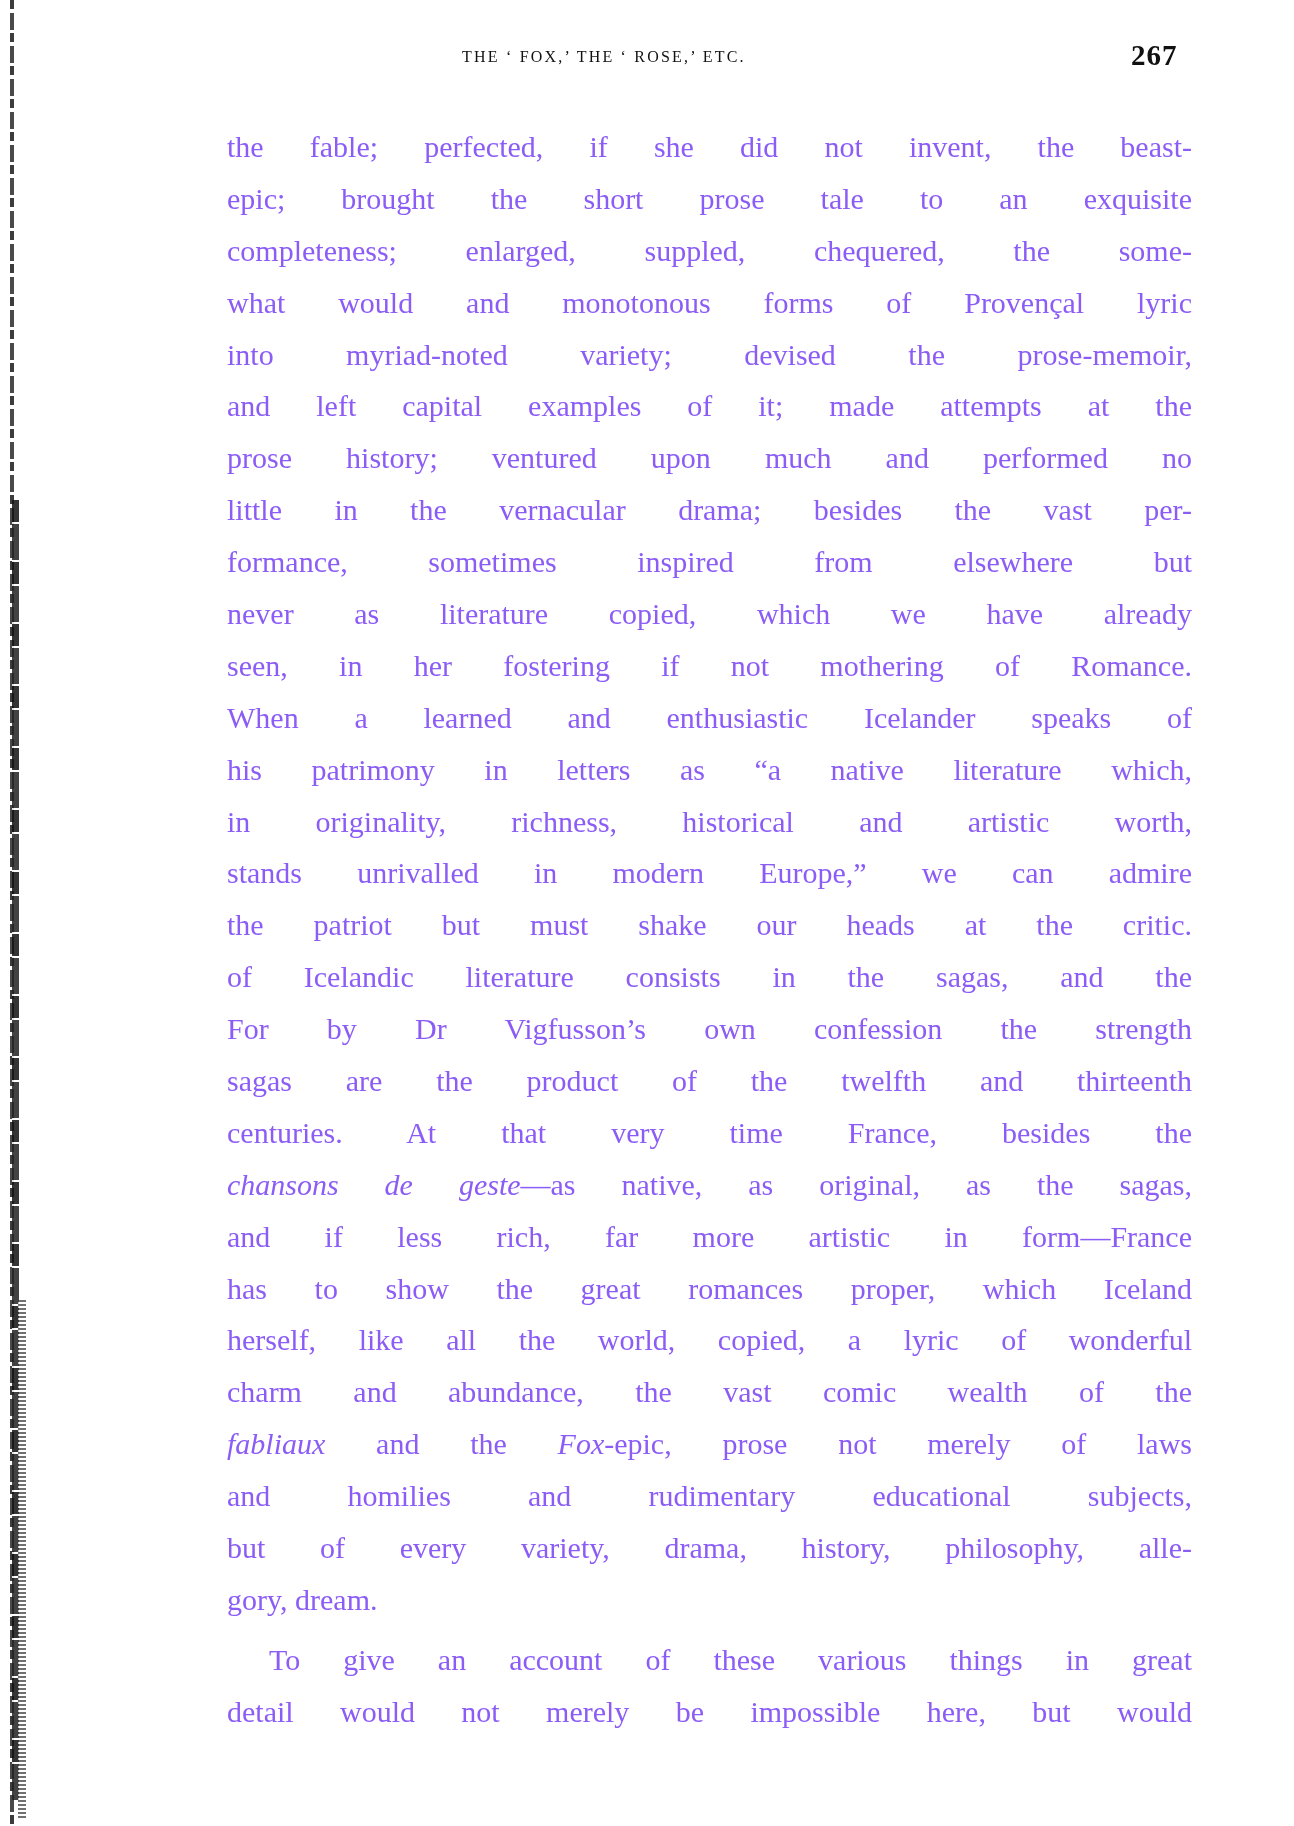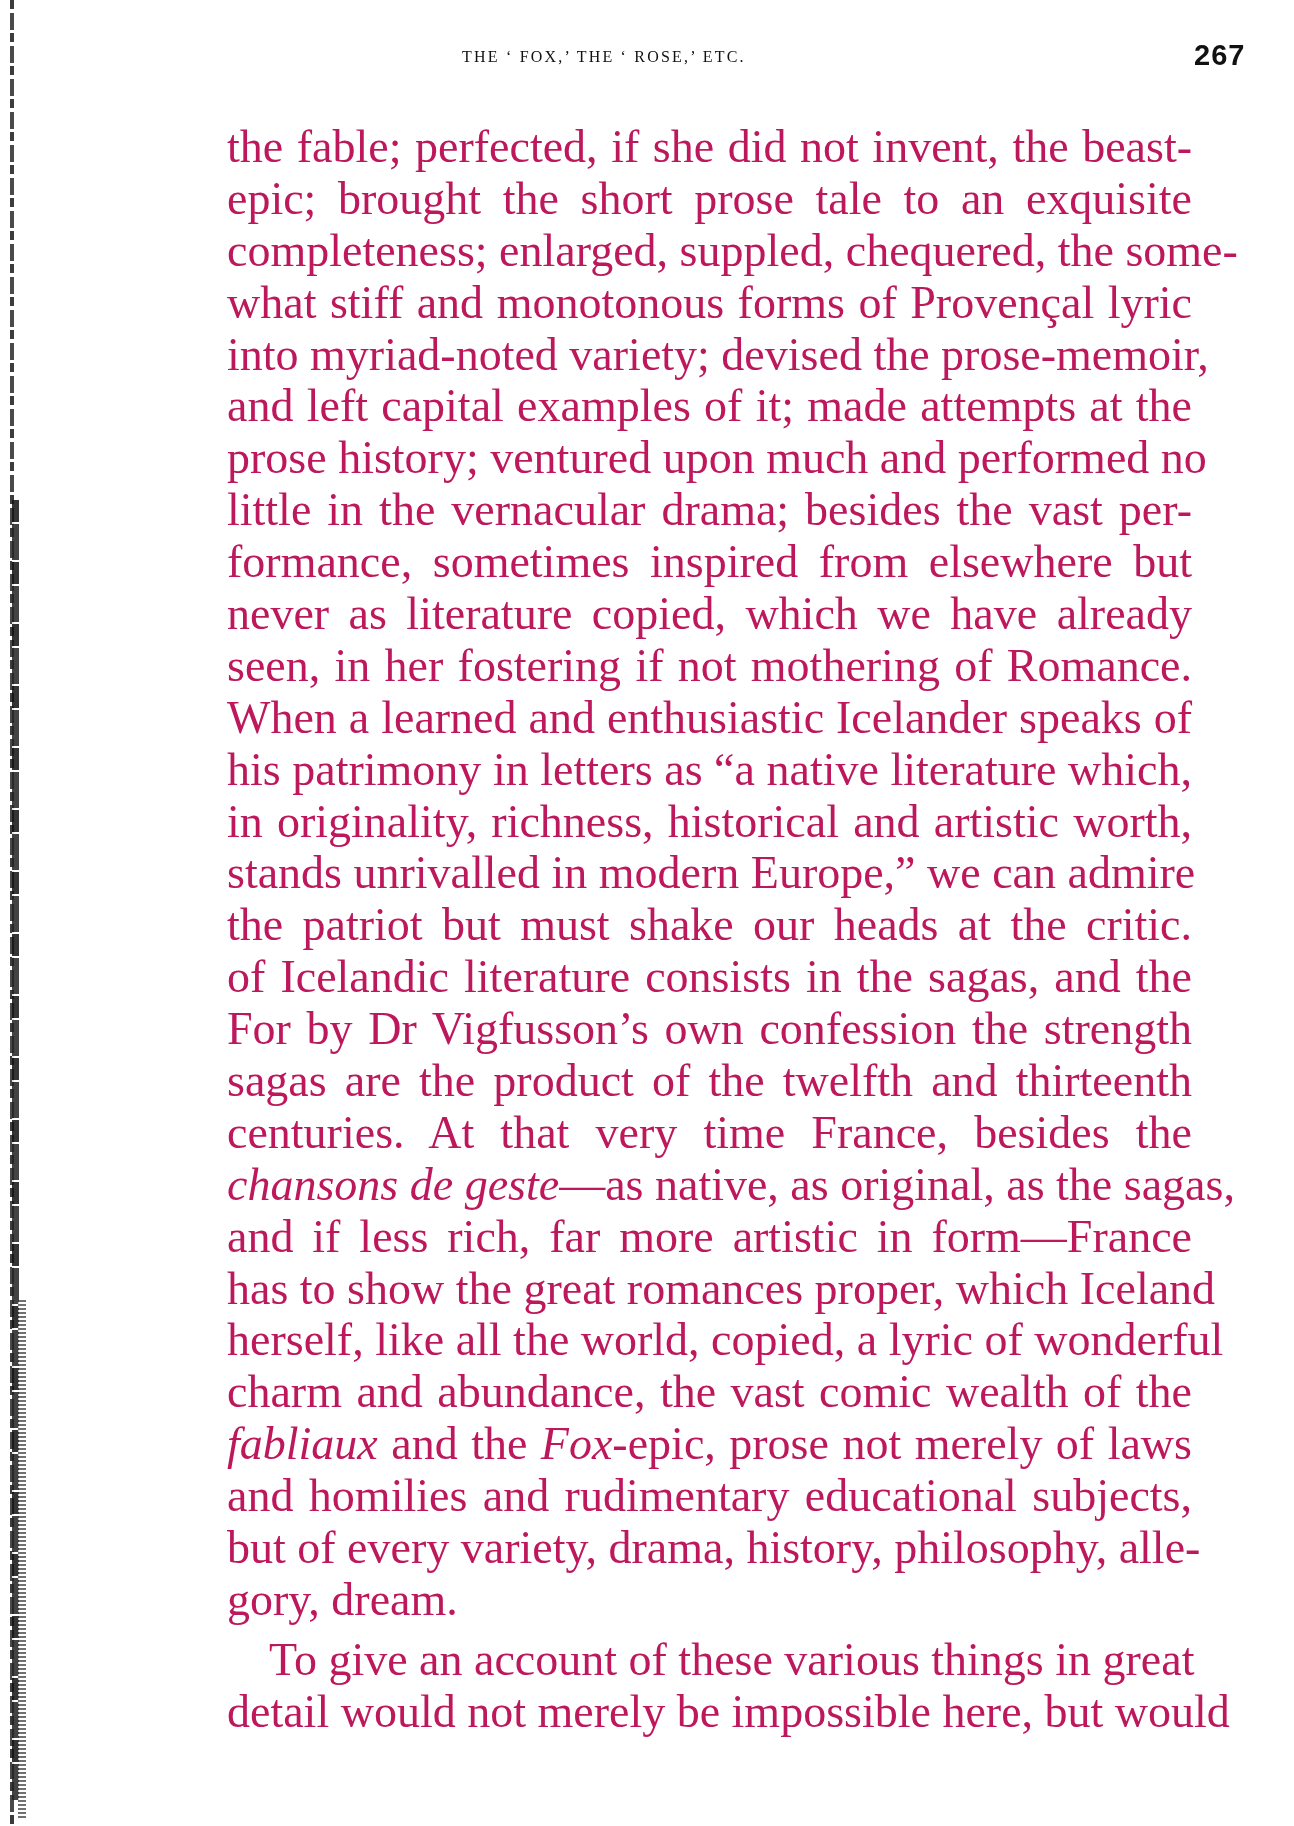--- a/index.html
+++ b/index.html
@@ -14,28 +14,28 @@
     background: repeating-linear-gradient(to bottom, #111 0 22px, #fff 22px 24px, #222 24px 60px, #fff 60px 62px); }
   .gutter.fringe { left: 18px; top: 1300px; width: 8px; height: 520px;
     background: repeating-linear-gradient(to bottom, #333 0 2px, #fff 2px 4px); opacity: 0.7; }
   .running-head {
     position: absolute; left: 462px; top: 40px; height: 34px;
     font-family: "Liberation Serif", "DejaVu Serif", serif;
     font-size: 16px; letter-spacing: 2.2px; line-height: 34px; white-space: nowrap;
     font-weight: normal;
   }
   .page-number {
-    position: absolute; left: 1194px; top: 38px; line-height: 34px;
-    font-family: Liberation Sans, sans-serif;
+    position: absolute; left: 1131px; top: 38px; line-height: 34px;
+    font-family: Liberation Serif, serif;
     font-size: 29px; font-weight: bold; letter-spacing: 1px;
   }
   .body-text {
     position: absolute; left: 227px; top: 121px; width: 965px;
     font-family: "Liberation Serif", "DejaVu Serif", serif;
-    font-size: 46px; line-height: 51.9px; color: #be185d;
+    font-size: 30px; line-height: 51.9px; color: #8b5cf6;
   }
   .line {
     display: block; height: 51.9px; white-space: nowrap;
     text-align: justify; text-align-last: justify;
   }
   .line.last { text-align-last: left; }
   .line.indent { padding-left: 42px; margin-top: 8px; }
   em { }
 </style>
 </head>
@@ -46,21 +46,21 @@
   <div class="gutter thick"></div>
   <div class="gutter fringe"></div>
 
   <div class="running-head">THE ‘ FOX,’ THE ‘ ROSE,’ ETC.</div>
   <div class="page-number">267</div>
 
   <div class="body-text" id="body-text">
       <span class="line"><span>the fable; perfected, if she did not invent, the beast-</span></span>
       <span class="line"><span>epic; brought the short prose tale to an exquisite</span></span>
       <span class="line"><span>completeness; enlarged, suppled, chequered, the some-</span></span>
-      <span class="line"><span>what stiff and monotonous forms of Provençal lyric</span></span>
+      <span class="line"><span>what would and monotonous forms of Provençal lyric</span></span>
       <span class="line"><span>into myriad-noted variety; devised the prose-memoir,</span></span>
       <span class="line"><span>and left capital examples of it; made attempts at the</span></span>
       <span class="line"><span>prose history; ventured upon much and performed no</span></span>
       <span class="line"><span>little in the vernacular drama; besides the vast per-</span></span>
       <span class="line"><span>formance, sometimes inspired from elsewhere but</span></span>
       <span class="line"><span>never as literature copied, which we have already</span></span>
       <span class="line"><span>seen, in her fostering if not mothering of Romance.</span></span>
       <span class="line"><span>When a learned and enthusiastic Icelander speaks of</span></span>
       <span class="line"><span>his patrimony in letters as “a native literature which,</span></span>
       <span class="line"><span>in originality, richness, historical and artistic worth,</span></span>

